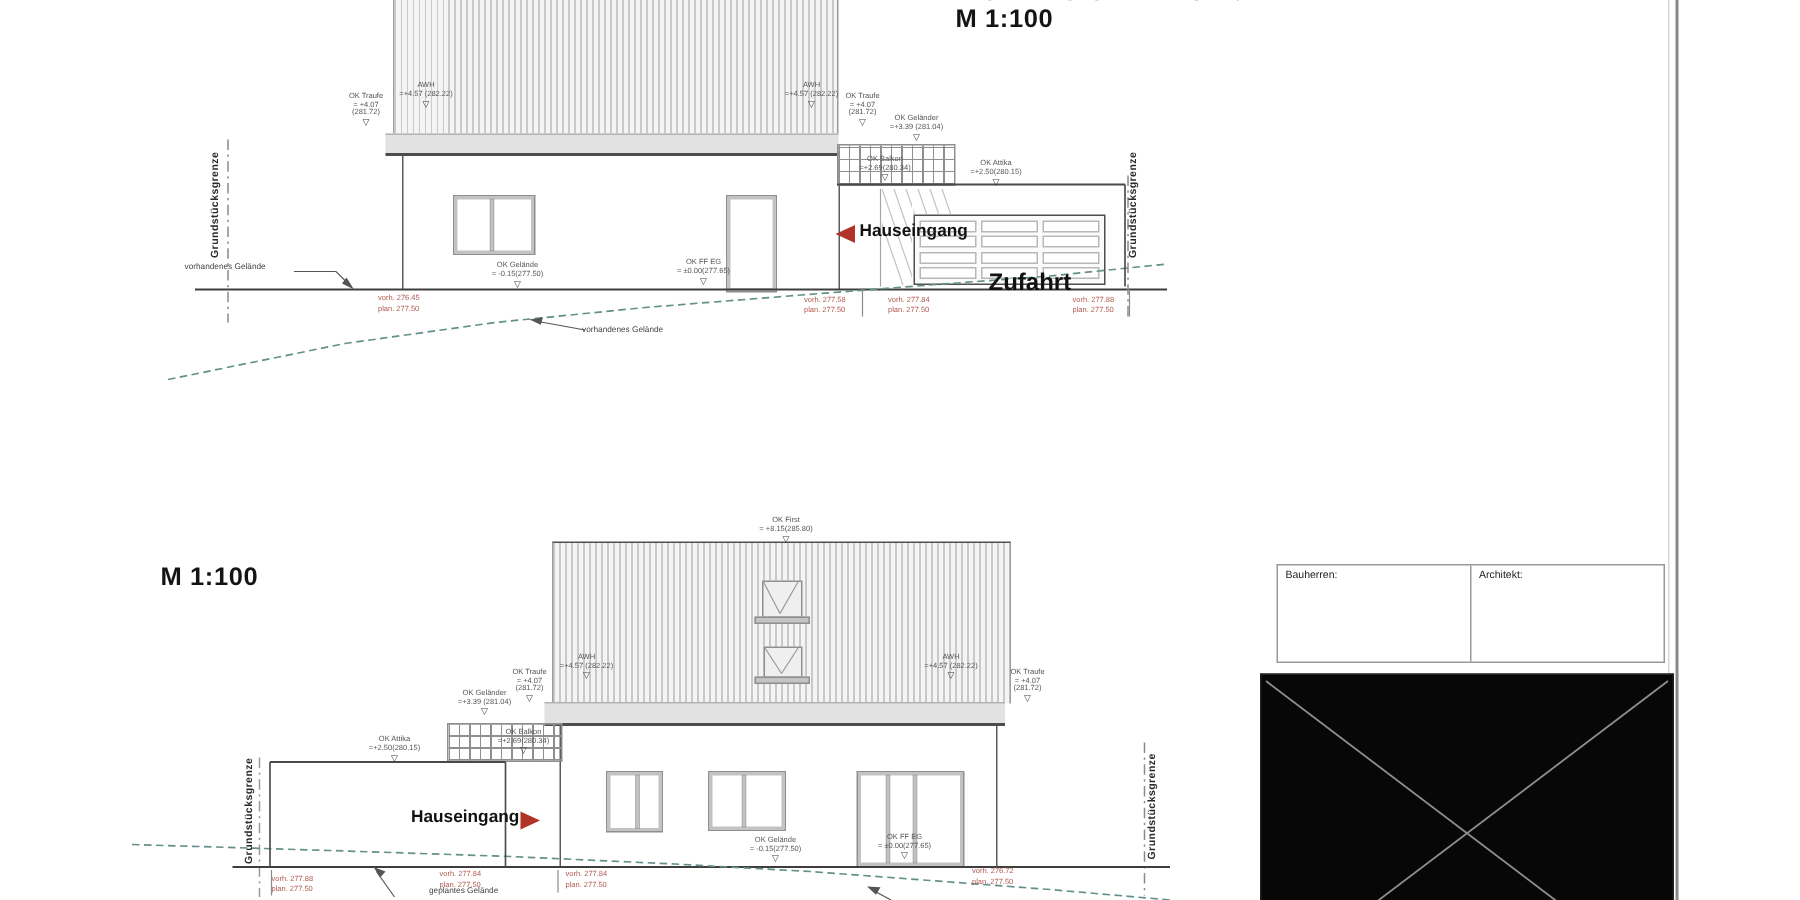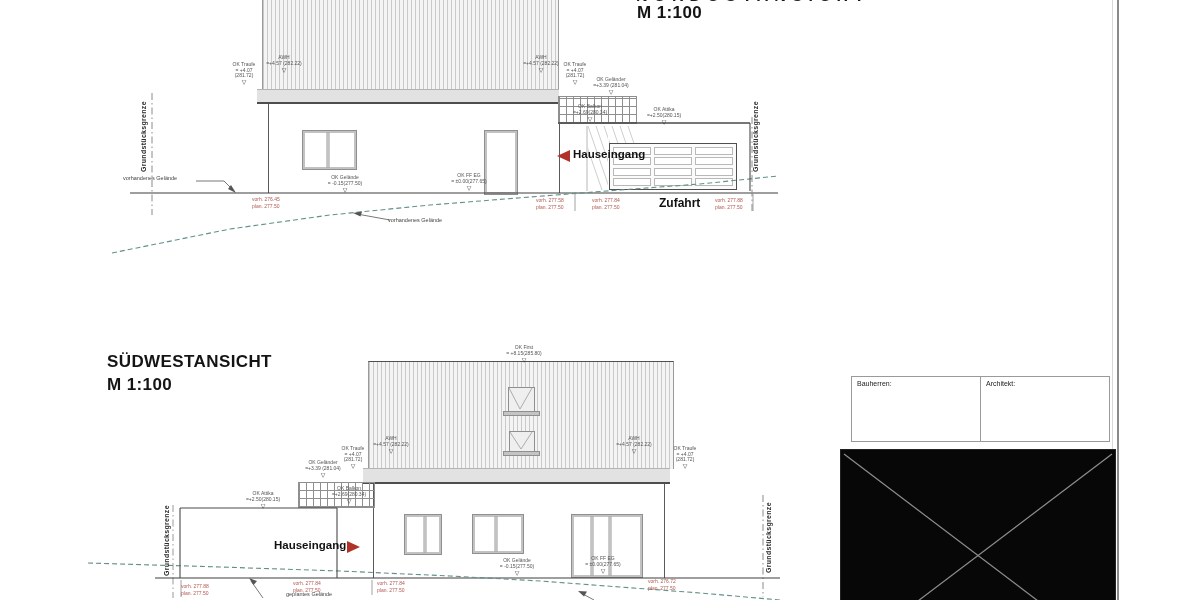--- a/index.html
+++ b/index.html
@@ -156,23 +156,22 @@
   <div class="grade" style="left:592px;top:197px;">vorh. 277.84<br>plan. 277.50</div>
   <div class="grade" style="left:715px;top:197px;">vorh. 277.88<br>plan. 277.50</div>
 
   <div class="grenz" style="left:140px;top:172px;">Grundstücksgrenze</div>
   <div class="grenz" style="left:752px;top:172px;">Grundstücksgrenze</div>
   <div class="slab" style="left:123px;top:175px;">vorhandenes Gelände</div>
   <div class="slab" style="left:388px;top:217px;">vorhandenes Gelände</div>
 
   <div class="arr-l" style="left:557px;top:150px;border-right:13px solid #b03228;"></div>
   <div class="blabel" style="left:573px;top:148px;">Hauseingang</div>
-  <div class="blabel" style="left:659px;top:196px;font-size:12px;text-align:center;">Zufahrt</div>
-
-  <div class="bigtitle" style="left:107px;top:352px;">SÜDWESTANSICHT</div>
+  <div class="blabel" style="left:659px;top:180px;font-size:16px;text-align:center;">Zufahrt</div>
+
   <div class="bigtitle" style="left:107px;top:375px;">M 1:100</div>
 
   <div class="roof rooftop" style="left:368px;top:361px;width:304px;height:107px;"></div>
   <div class="eave" style="left:363px;top:468px;width:307px;height:13px;"></div>
   <div class="wall" style="left:373px;top:481px;width:290px;height:97px;"></div>
   <div class="sky" style="left:508px;top:387px;width:25px;height:23px;"></div>
   <div class="skysill" style="left:503px;top:411px;width:35px;height:3px;"></div>
   <div class="sky" style="left:509px;top:431px;width:24px;height:19px;"></div>
   <div class="skysill" style="left:503px;top:451px;width:35px;height:3px;"></div>
   <div class="rail" style="left:298px;top:482px;width:75px;height:24px;"></div>

